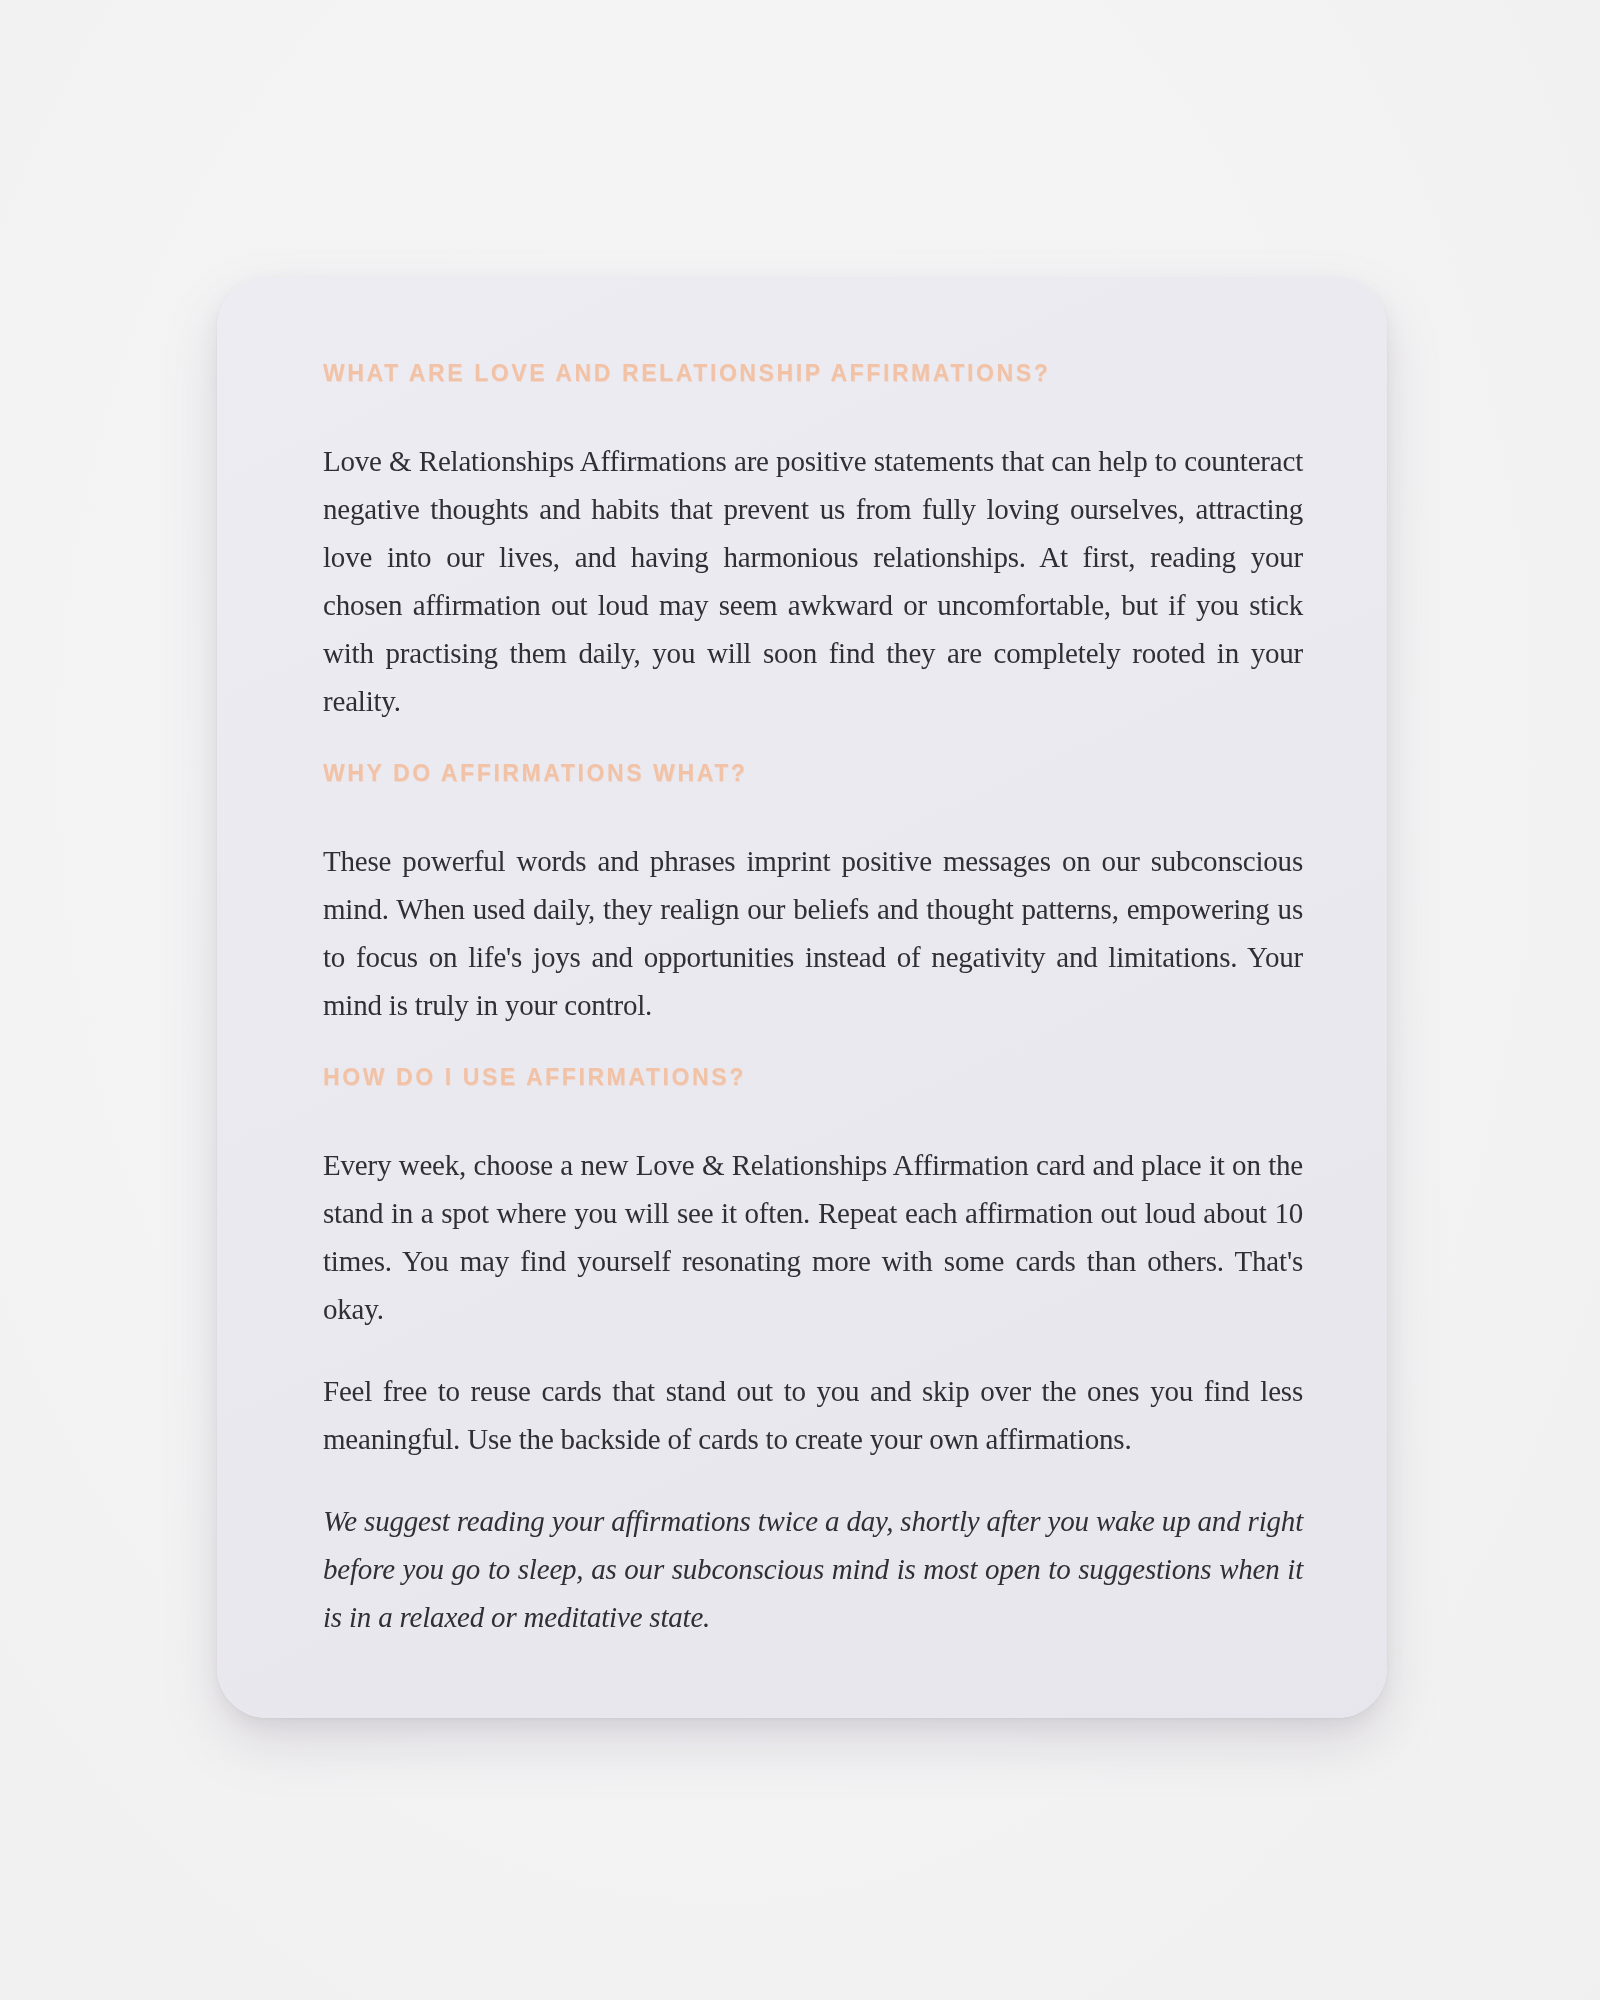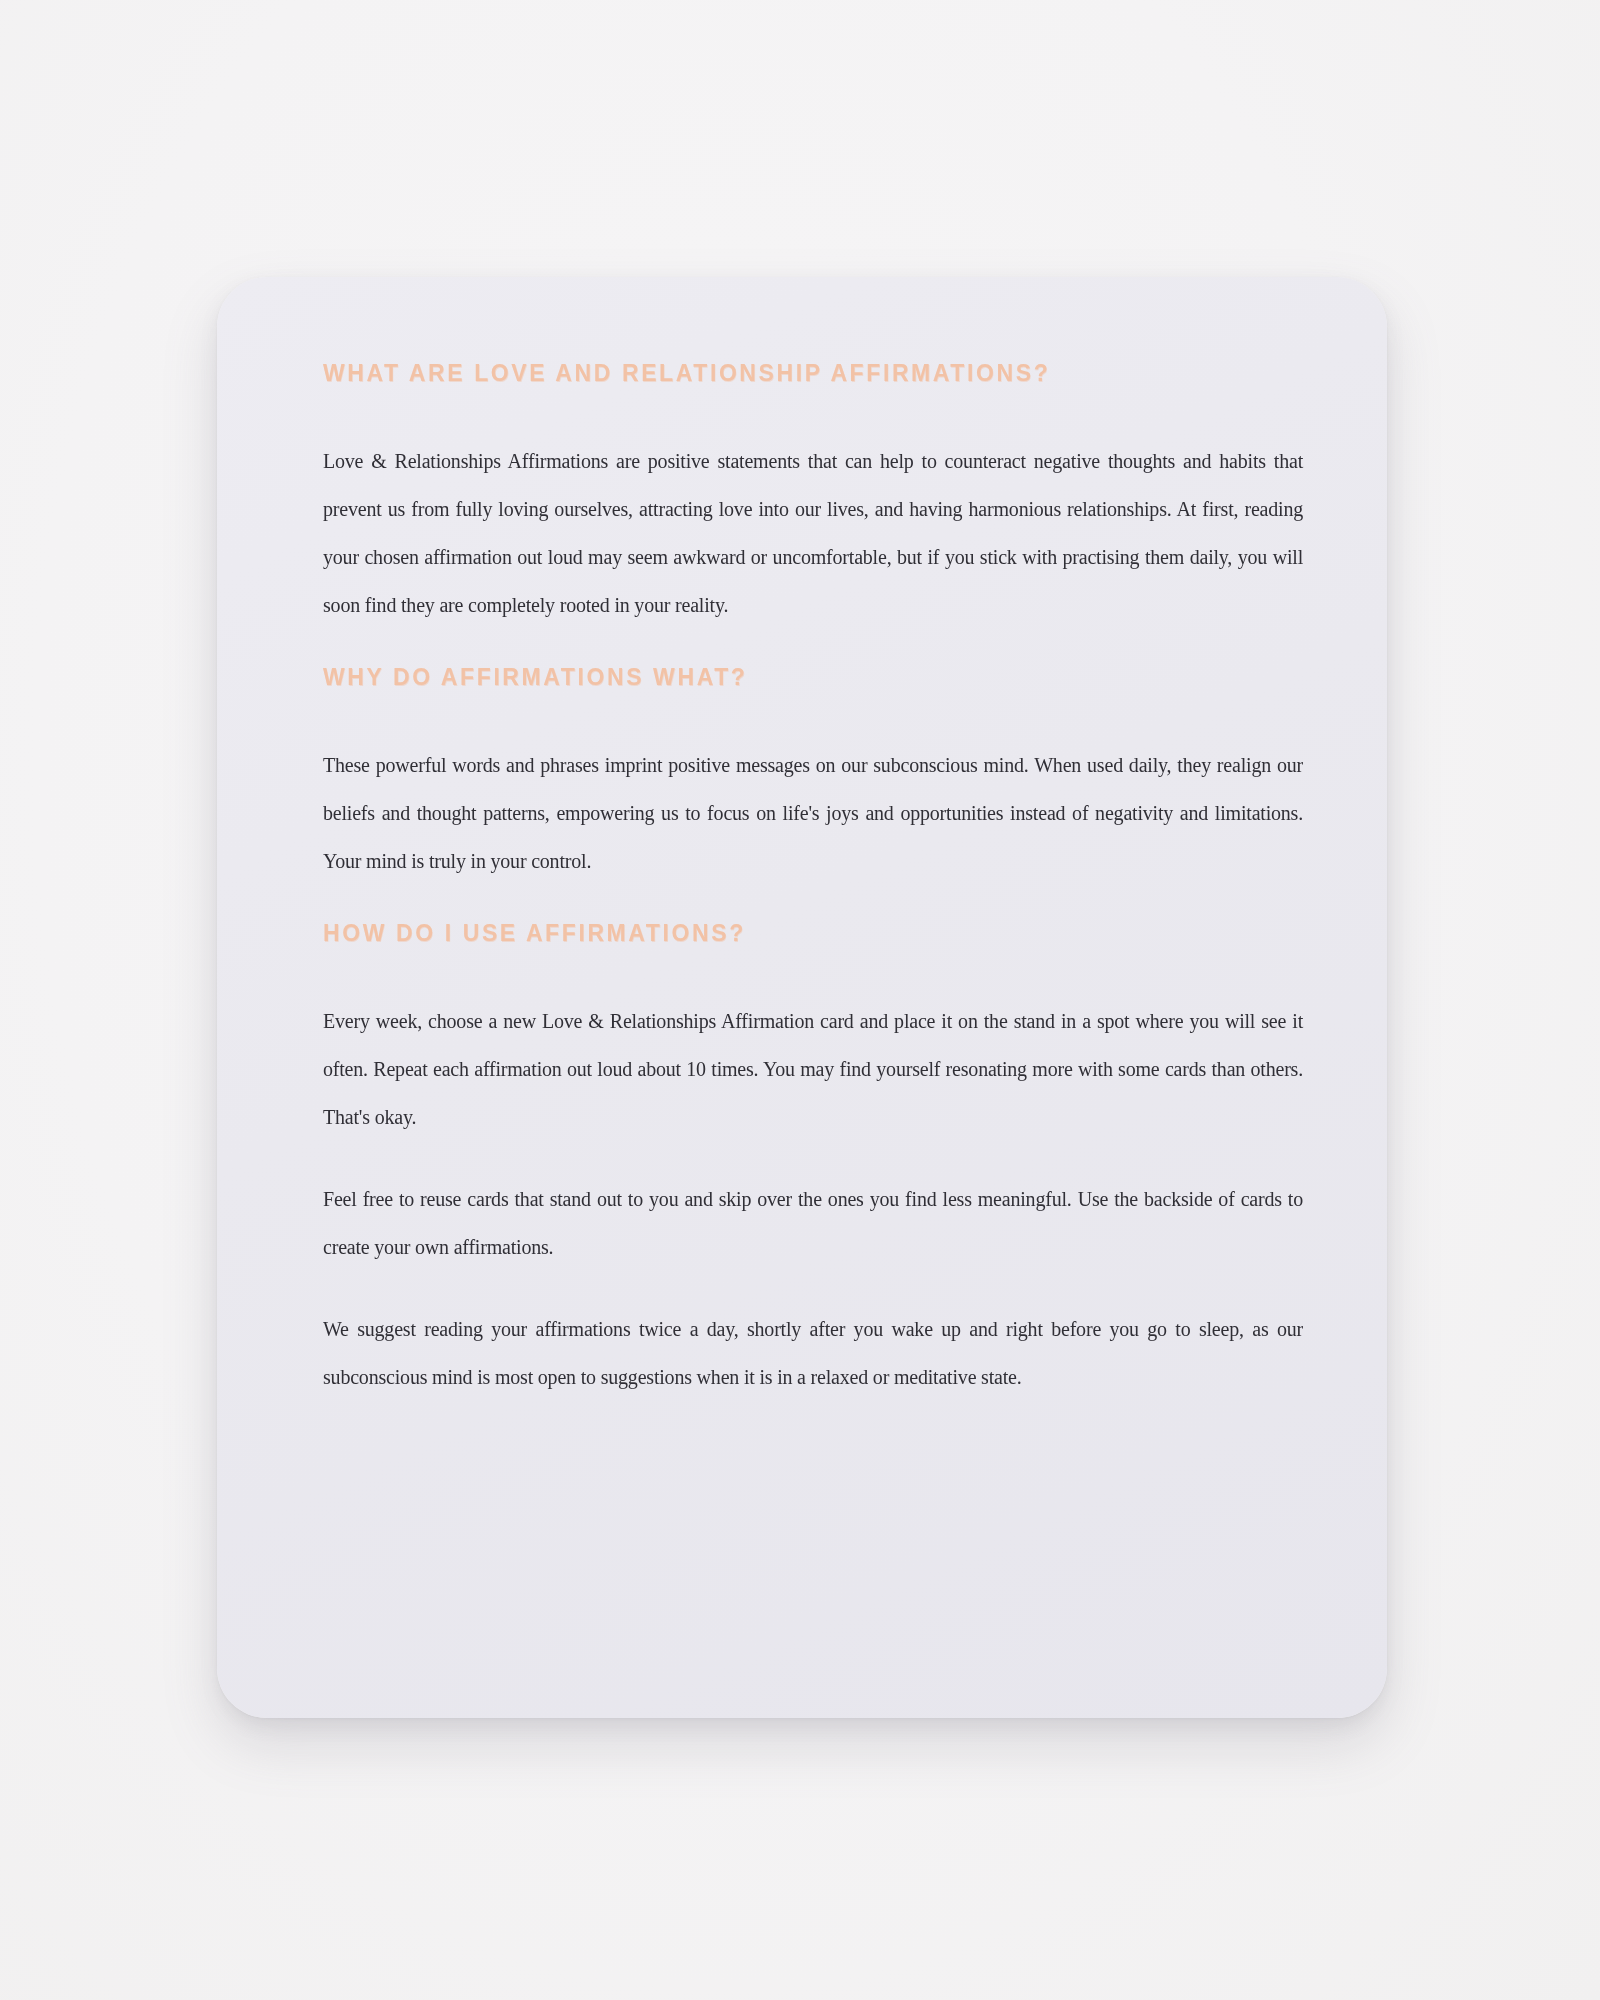--- a/index.html
+++ b/index.html
@@ -46,29 +46,30 @@
     letter-spacing: 2.6px;
     color: #f2c2a6;
     text-align: left;
     margin: 12px 0 50px 0;
     text-shadow: 0.6px 0.6px 0 rgba(242, 194, 166, 0.45);
   }
   .heading.first {
     margin-top: 0;
   }
   .para {
-    font-size: 20px;
+    font-size: 29px;
     line-height: 48px;
     letter-spacing: -0.2px;
     color: #302f36;
     text-align: justify;
     margin: 0 0 34px 0;
   }
   .para:last-child {
     margin-bottom: 0;
+    font-style: italic;
   }
 </style>
 </head>
 <body>
 
 <div class="scene">
   <div class="card">
     <div class="card-inner">
 
       <h2 class="heading first">WHAT ARE LOVE AND RELATIONSHIP AFFIRMATIONS?</h2>

